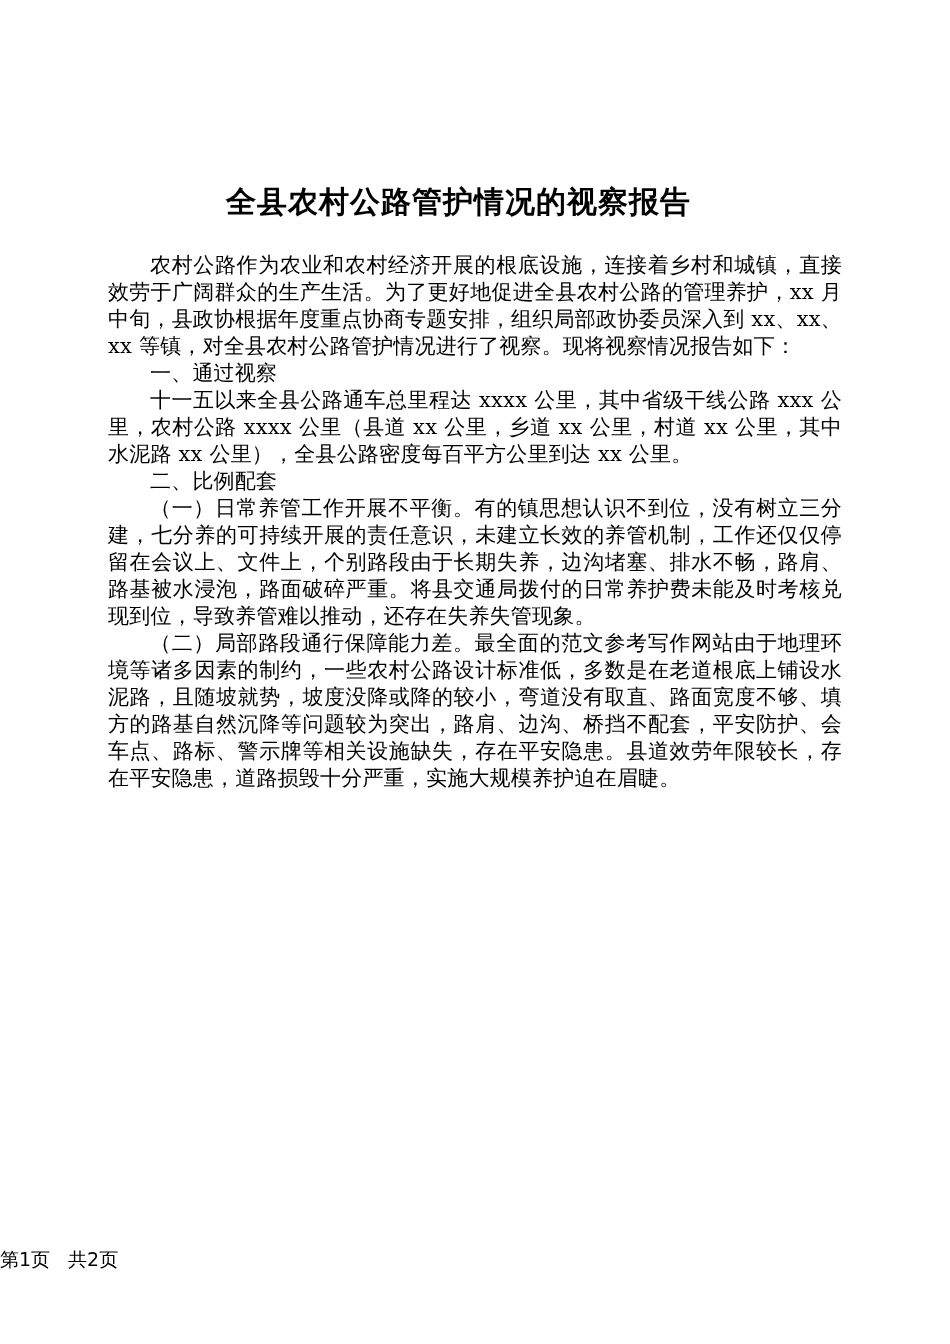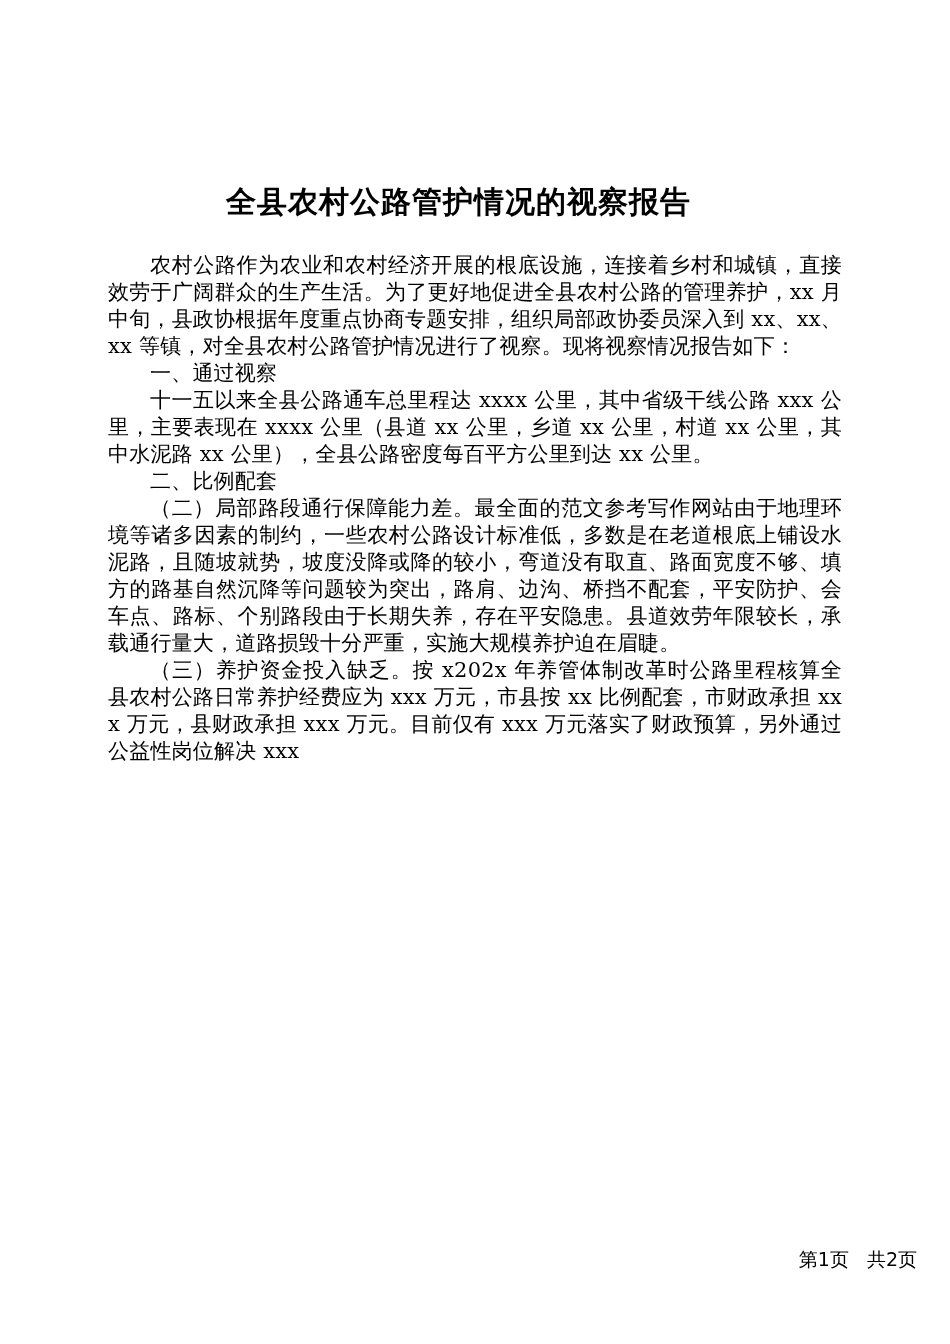--- a/index.html
+++ b/index.html
@@ -49,21 +49,21 @@
     text-justify: inter-ideograph;
     text-indent: 2em;
     letter-spacing: 0.2px;
     word-break: break-all;
   }
   .footer {
     position: absolute;
     left: 0;
     right: 0;
     top: 1247px;
-    text-align: right;
+    text-align: left;
     font-size: 19px;
     font-family: "DejaVu Sans", "Liberation Sans", sans-serif;
   }
   .footer .seg {
     display: inline-block;
   }
   .footer .gap {
     display: inline-block;
     width: 18px;
   }
@@ -71,23 +71,23 @@
 </head>
 <body>
 
 <div class="page">
 
   <h1 class="doc-title">全县农村公路管护情况的视察报告</h1>
 
   <div class="body-block">
     <p class="para">农村公路作为农业和农村经济开展的根底设施，连接着乡村和城镇，直接效劳于广阔群众的生产生活。为了更好地促进全县农村公路的管理养护，xx 月中旬，县政协根据年度重点协商专题安排，组织局部政协委员深入到 xx、xx、xx 等镇，对全县农村公路管护情况进行了视察。现将视察情况报告如下：</p>
     <p class="para">一、通过视察</p>
-    <p class="para">十一五以来全县公路通车总里程达 xxxx 公里，其中省级干线公路 xxx 公里，主要表现在 xxxx 公里（县道 xx 公里，乡道 xx 公里，村道 xx 公里，其中水泥路 xx 公里），全县公路密度每百平方公里到达 xx 公里。</p>
+    <p class="para">十一五以来全县公路通车总里程达 xxxx 公里，其中省级干线公路 xxx 公里，农村公路 xxxx 公里（县道 xx 公里，乡道 xx 公里，村道 xx 公里，其中水泥路 xx 公里），全县公路密度每百平方公里到达 xx 公里。</p>
     <p class="para">二、比例配套</p>
-    <p class="para">（二）局部路段通行保障能力差。最全面的范文参考写作网站由于地理环境等诸多因素的制约，一些农村公路设计标准低，多数是在老道根底上铺设水泥路，且随坡就势，坡度没降或降的较小，弯道没有取直、路面宽度不够、填方的路基自然沉降等问题较为突出，路肩、边沟、桥挡不配套，平安防护、会车点、路标、个别路段由于长期失养，存在平安隐患。县道效劳年限较长，承载通行量大，道路损毁十分严重，实施大规模养护迫在眉睫。</p>
-    <p class="para">（三）养护资金投入缺乏。按 x202x 年养管体制改革时公路里程核算全县农村公路日常养护经费应为 xxx 万元，市县按 xx 比例配套，市财政承担 xxx 万元，县财政承担 xxx 万元。目前仅有 xxx 万元落实了财政预算，另外通过公益性岗位解决 xxx</p>
+    <p class="para">（一）日常养管工作开展不平衡。有的镇思想认识不到位，没有树立三分建，七分养的可持续开展的责任意识，未建立长效的养管机制，工作还仅仅停留在会议上、文件上，个别路段由于长期失养，边沟堵塞、排水不畅，路肩、路基被水浸泡，路面破碎严重。将县交通局拨付的日常养护费未能及时考核兑现到位，导致养管难以推动，还存在失养失管现象。</p>
+    <p class="para">（二）局部路段通行保障能力差。最全面的范文参考写作网站由于地理环境等诸多因素的制约，一些农村公路设计标准低，多数是在老道根底上铺设水泥路，且随坡就势，坡度没降或降的较小，弯道没有取直、路面宽度不够、填方的路基自然沉降等问题较为突出，路肩、边沟、桥挡不配套，平安防护、会车点、路标、警示牌等相关设施缺失，存在平安隐患。县道效劳年限较长，存在平安隐患，道路损毁十分严重，实施大规模养护迫在眉睫。</p>
   </div>
 
   <div class="footer">
     <span class="seg">第1页</span><span class="gap"></span><span class="seg">共2页</span>
   </div>
 
 </div>
 
 </body></html>

